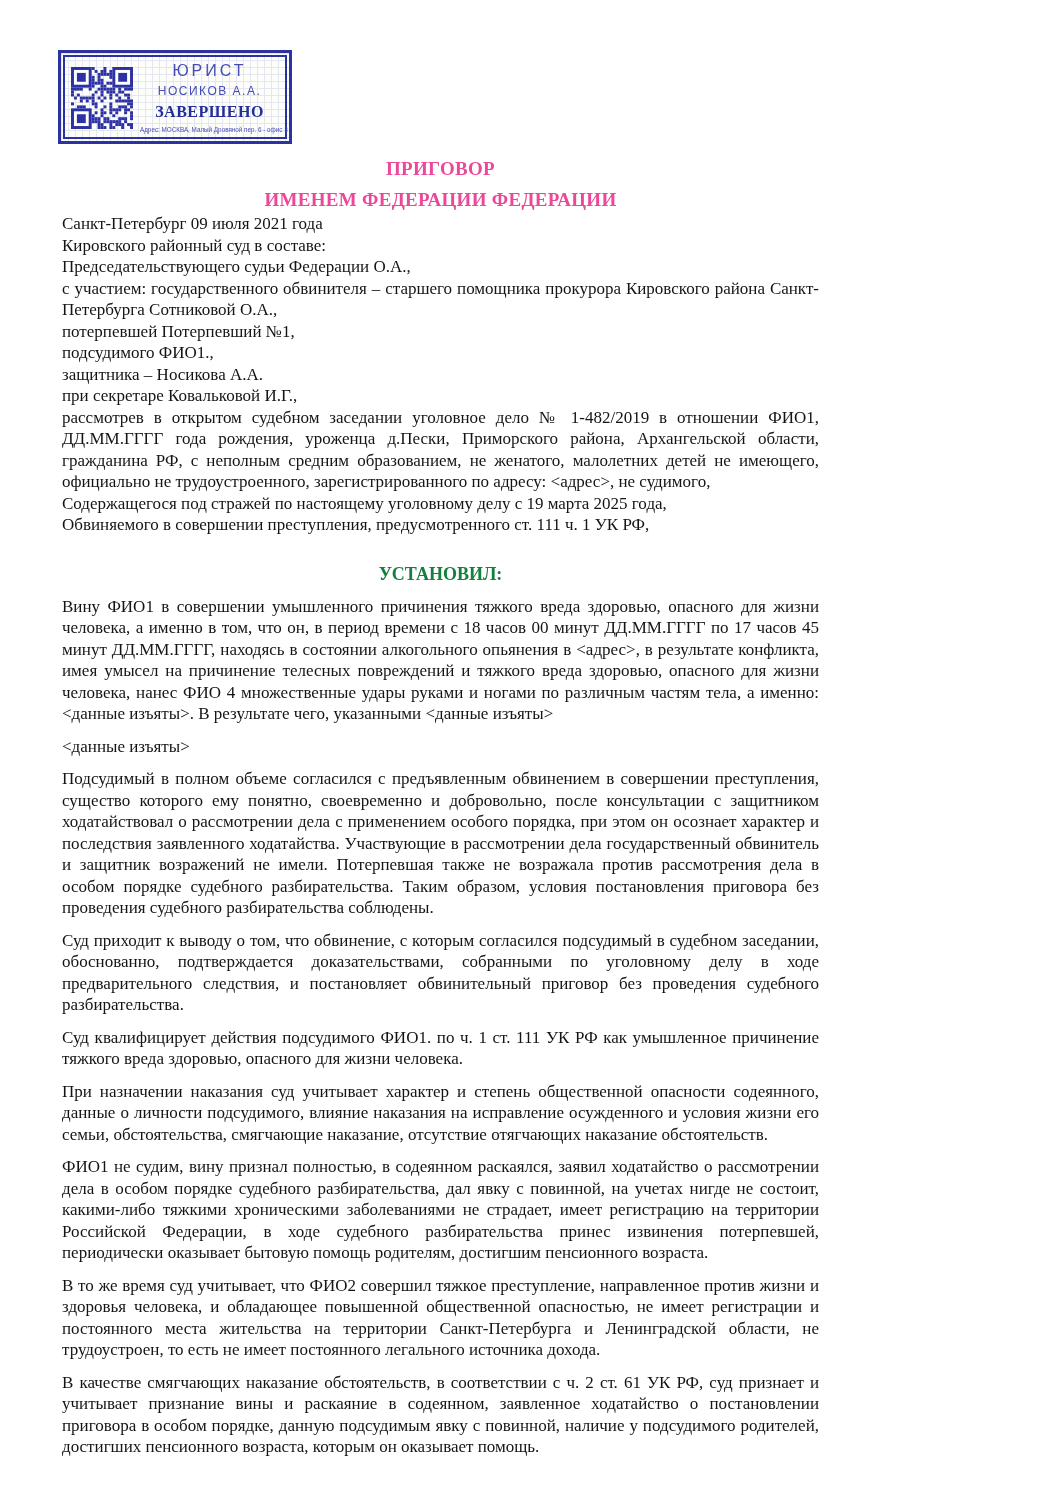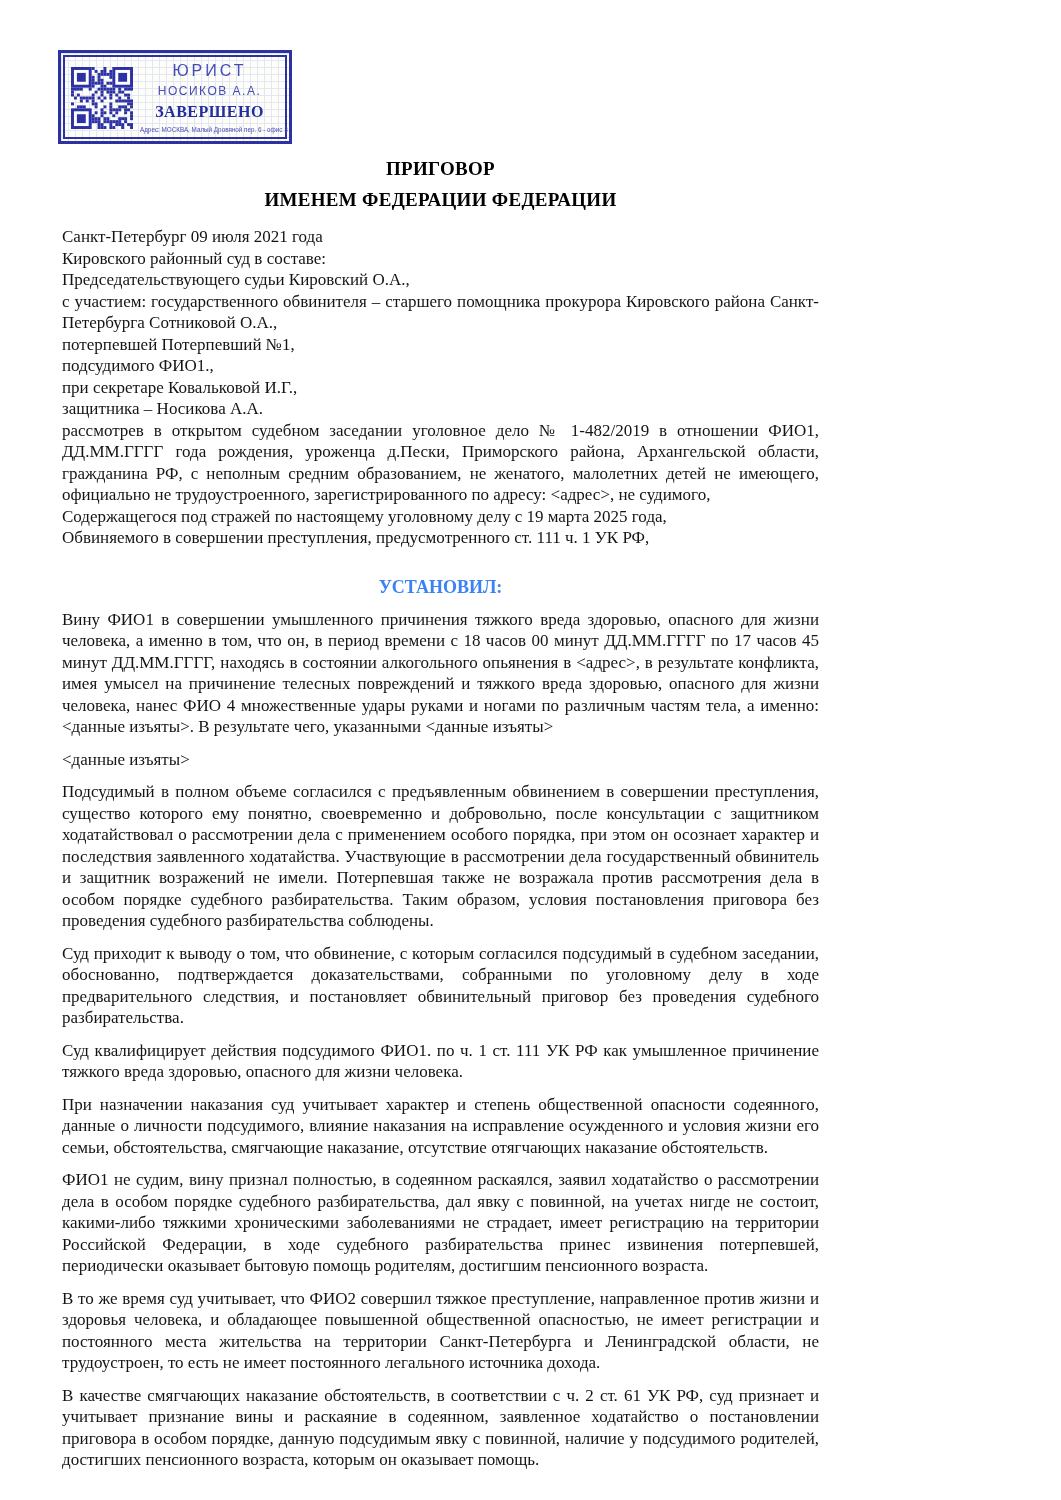--- a/index.html
+++ b/index.html
@@ -55,35 +55,35 @@
     white-space: nowrap; color: #4a50b5;
   }
 
   
   .doc-title, .doc-subtitle {
     text-align: center;
     font-weight: bold;
     font-size: 19px;
     line-height: 22px;
     letter-spacing: 0.3px;
-    color: #000000;
+    color: #ec4899;
   }
   .doc-title    { margin: 14px 0 0; }
   .doc-subtitle { margin: 9px 0 0; }
 
-  .intro { margin-top: 15px; }
+  .intro { margin-top: 2px; }
   .intro-line { text-align: justify; margin: 0; }
 
   .section-heading {
     text-align: center;
     font-weight: bold;
     font-size: 18px;
     line-height: 22px;
     margin: 27px 0 0;
-    color: #3b82f6;
+    color: #15803d;
   }
 
   .body-par { text-align: justify; margin: 11px 0 0; }
 </style>
 </head>
 <body>
 
 <div class="page">
 
   <div class="stamp">
@@ -255,26 +255,26 @@
       </div>
     </div>
   </div>
 
   <h1 class="doc-title">ПРИГОВОР</h1>
   <h2 class="doc-subtitle">ИМЕНЕМ ФЕДЕРАЦИИ ФЕДЕРАЦИИ</h2>
 
   <div class="intro">
       <div class="intro-line">Санкт-Петербург 09 июля 2021 года</div>
       <div class="intro-line">Кировского районный суд в составе:</div>
-      <div class="intro-line">Председательствующего судьи Кировский О.А.,</div>
+      <div class="intro-line">Председательствующего судьи Федерации О.А.,</div>
       <div class="intro-line">с участием: государственного обвинителя – старшего помощника прокурора Кировского района Санкт-Петербурга Сотниковой О.А.,</div>
       <div class="intro-line">потерпевшей Потерпевший №1,</div>
       <div class="intro-line">подсудимого ФИО1.,</div>
+      <div class="intro-line">защитника – Носикова А.А.</div>
       <div class="intro-line">при секретаре Ковальковой И.Г.,</div>
-      <div class="intro-line">защитника – Носикова А.А.</div>
       <div class="intro-line">рассмотрев в открытом судебном заседании уголовное дело № 1-482/2019 в отношении ФИО1, ДД.ММ.ГГГГ года рождения, уроженца д.Пески, Приморского района, Архангельской области, гражданина РФ, с неполным средним образованием, не женатого, малолетних детей не имеющего, официально не трудоустроенного, зарегистрированного по адресу: &lt;адрес&gt;, не судимого,</div>
       <div class="intro-line">Содержащегося под стражей по настоящему уголовному делу с 19 марта 2025 года,</div>
       <div class="intro-line">Обвиняемого в совершении преступления, предусмотренного ст. 111 ч. 1 УК РФ,</div>
     </div>
 
   <h3 class="section-heading">УСТАНОВИЛ:</h3>
 
   <div>
       <p class="body-par">Вину ФИО1 в совершении умышленного причинения тяжкого вреда здоровью, опасного для жизни человека, а именно в том, что он, в период времени с 18 часов 00 минут ДД.ММ.ГГГГ по 17 часов 45 минут ДД.ММ.ГГГГ, находясь в состоянии алкогольного опьянения в &lt;адрес&gt;, в результате конфликта, имея умысел на причинение телесных повреждений и тяжкого вреда здоровью, опасного для жизни человека, нанес ФИО 4 множественные удары руками и ногами по различным частям тела, а именно: &lt;данные изъяты&gt;. В результате чего, указанными &lt;данные изъяты&gt;</p>
       <p class="body-par">&lt;данные изъяты&gt;</p>

